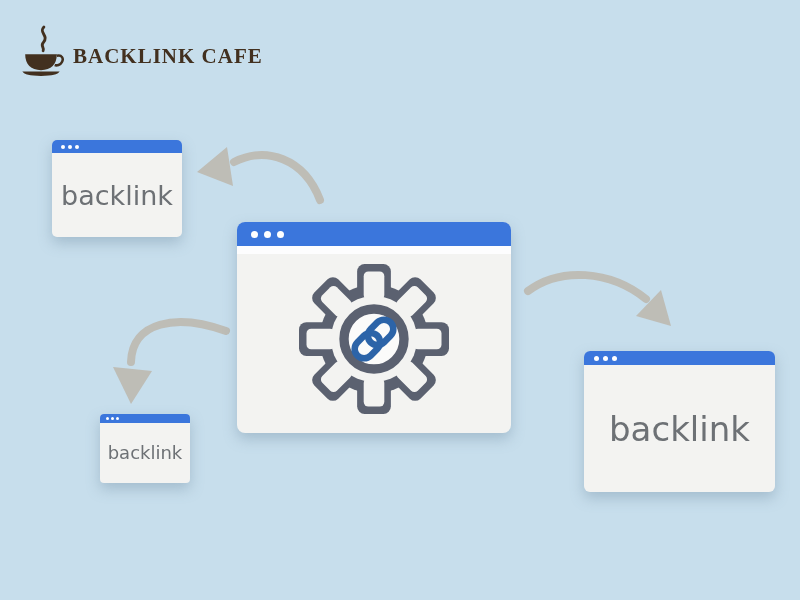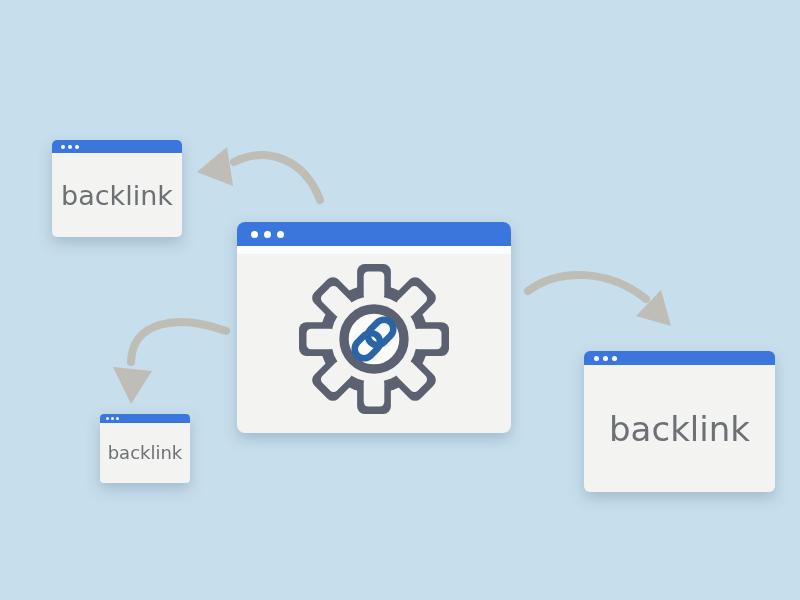--- a/index.html
+++ b/index.html
@@ -52,20 +52,29 @@
   #win-right .win-label{font-size:34px;}
 
   
   .arrows{position:absolute; left:0; top:0; pointer-events:none;}
 </style>
 </head>
 <body>
 
 <div class="canvas">
 
+  <div class="logo">
+    <svg width="46" height="52" viewBox="0 0 64 72" aria-hidden="true">
+      <path d="M36 4 C28 12 44 16 35 26 C31 30 37 33 35 37" stroke="#42301f" stroke-width="4" fill="none" stroke-linecap="round"></path>
+      <path d="M10 42 L54 42 C54 56 46 64 32 64 C18 64 10 56 10 42 Z" fill="#42301f"></path>
+      <path d="M54 44 C61 42 64 48 61 53 C59 57 54 58 51 57" stroke="#42301f" stroke-width="3.5" fill="none"></path>
+      <path d="M6 66 L58 66 C55 70 48 72 32 72 C16 72 9 70 6 66 Z" fill="#42301f"></path>
+    </svg>
+    <span class="brand">BACKLINK CAFE</span>
+  </div>
 
   <svg class="arrows" width="800" height="600" viewBox="0 0 800 600" aria-hidden="true">
     <g stroke="#bdbab1" stroke-width="8" fill="none" stroke-linecap="round" opacity="0.92">
       <path d="M 320 200 C 304 158 266 146 234 162"></path>
       <path d="M 226 331 C 176 313 132 322 131 362"></path>
       <path d="M 528 291 C 560 267 610 270 646 299"></path>
     </g>
     <g fill="#bdbab1" opacity="0.92">
       <polygon points="197,172 227,147 233,186"></polygon>
       <polygon points="131,404 113,367 152,371"></polygon>

